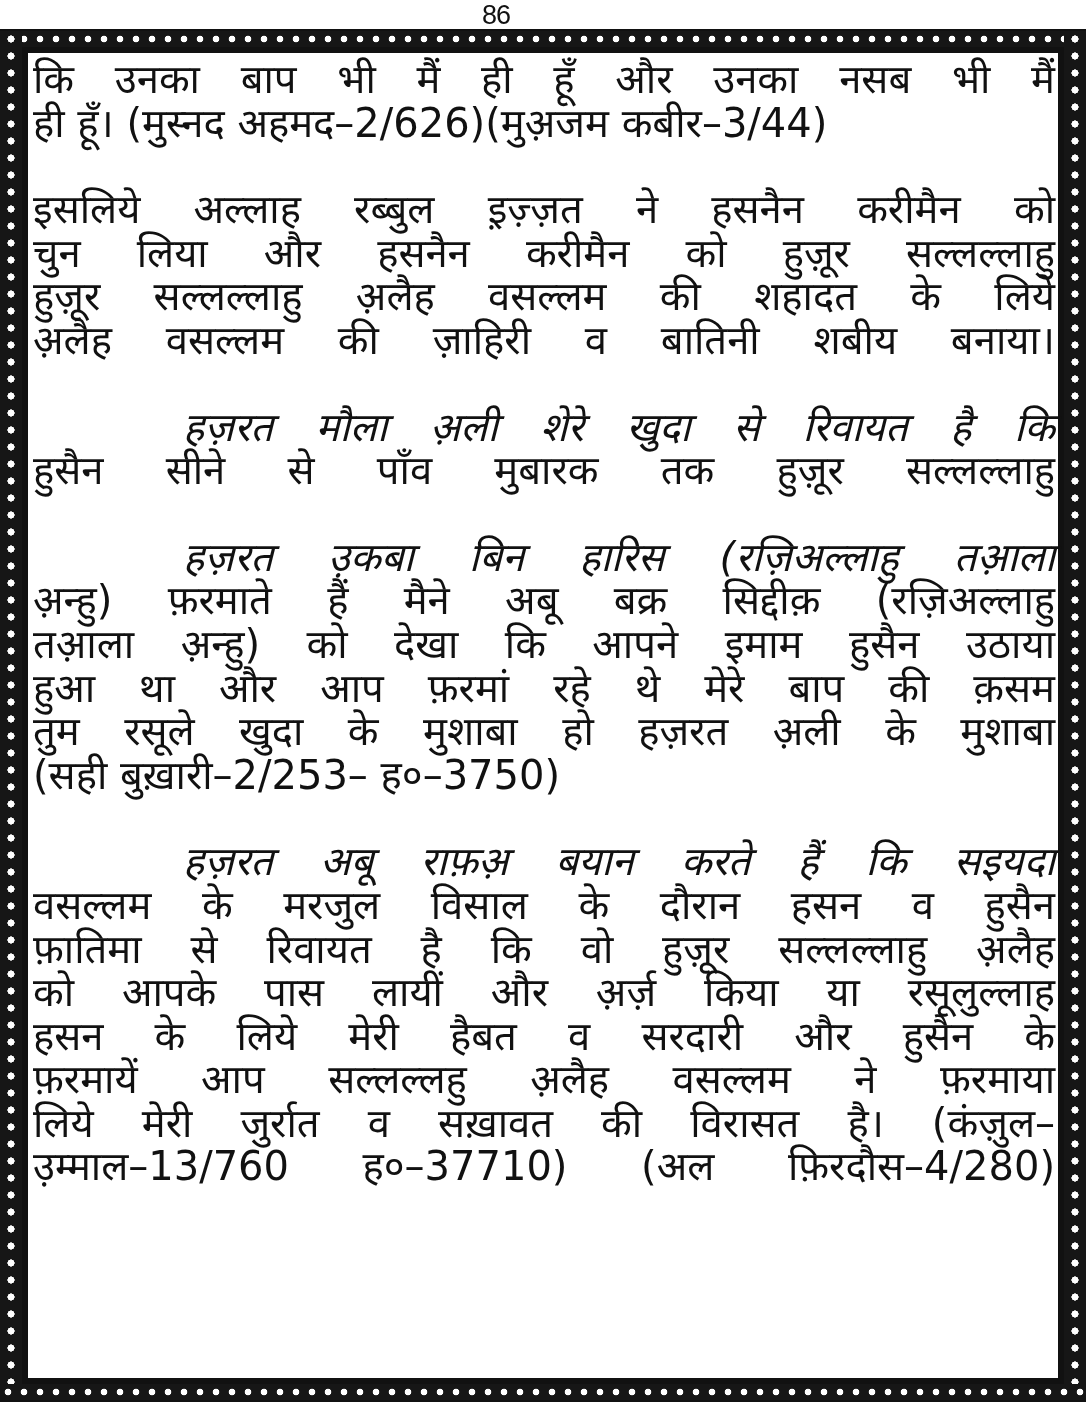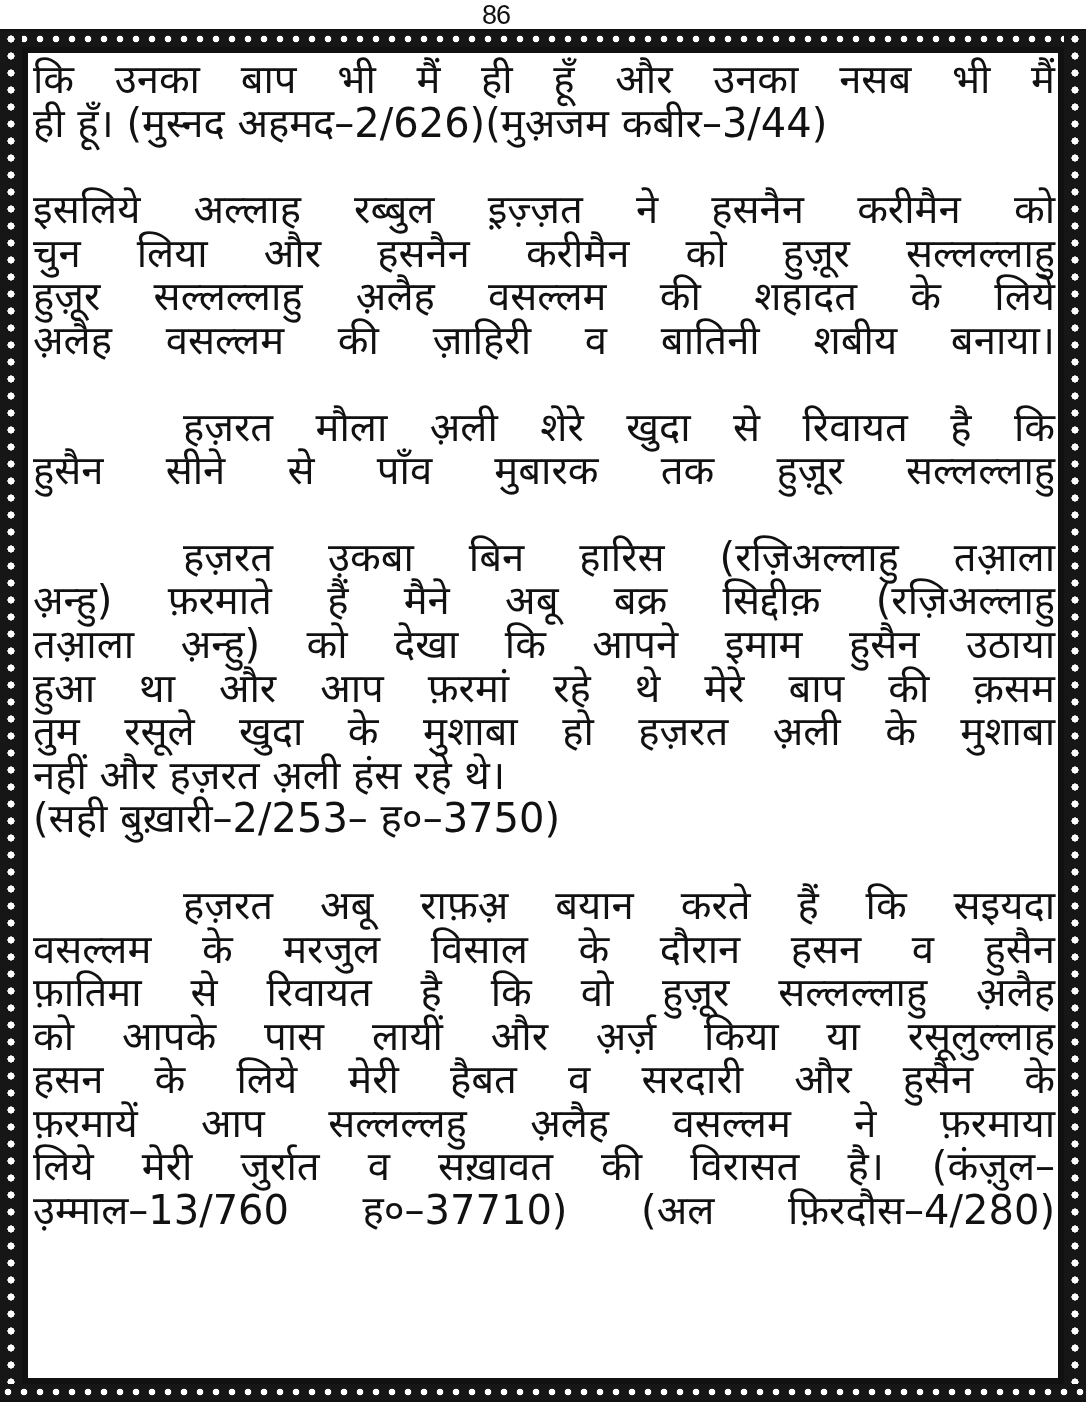--- a/index.html
+++ b/index.html
@@ -26,21 +26,21 @@
     background-image:
       radial-gradient(circle at 11px 8px, #fff 0 3.4px, transparent 3.8px);
     background-size:22px 17px; background-repeat:repeat-y;
   }
   .inner-frame { position:absolute; left:22px; top:47px; width:1042px; height:1337px;
                  box-sizing:border-box; border:6px solid #111; background:#fff; }
   .content { position:absolute; left:33px; top:58px; width:1022px; }
   .line { height:43.6px; font-size:40px; line-height:43.6px; white-space:nowrap;
           text-align:justify; text-align-last:justify; overflow:visible; }
   .line.last { text-align-last:left; }
-  .line.indent { padding-left:150px; }
+  .line.indent { padding-left:150px;font-style:italic; }
   .gap { height:43px; }
 </style>
 </head>
 <body>
 
 <div class="page-number">86</div>
 
 <div class="frame-outer"></div>
 <div class="band top"></div>
 <div class="band left"></div>
@@ -70,21 +70,20 @@
     <div class="line">हुसैन सीने से पाँव मुबारक तक हुज़ूर सल्लल्लाहु</div>
   </div>
   <div class="gap"></div>
 
   <div>
     <div class="line indent">हज़रत उ़कबा बिन हारिस (रज़िअल्लाहु तआ़ला</div>
     <div class="line">अ़न्हु) फ़रमाते हैं मैने अबू बक्र सिद्दीक़ (रज़िअल्लाहु</div>
     <div class="line">तआ़ला अ़न्हु) को देखा कि आपने इमाम हुसैन उठाया</div>
     <div class="line">हुआ था और आप फ़रमां रहे थे मेरे बाप की क़सम</div>
     <div class="line">तुम रसूले खुदा के मुशाबा हो हज़रत अ़ली के मुशाबा</div>
-    <div class="line last">नहीं और हज़रत अ़ली हंस रहे थे।</div>
     <div class="line last">(सही बुख़ारी–2/253– ह०–3750)</div>
   </div>
   <div class="gap"></div>
 
   <div>
     <div class="line indent">हज़रत अबू राफ़अ़ बयान करते हैं कि सइयदा</div>
     <div class="line">वसल्लम के मरजुल विसाल के दौरान हसन व हुसैन</div>
     <div class="line">फ़ातिमा से रिवायत है कि वो हुज़ूर सल्लल्लाहु अ़लैह</div>
     <div class="line">को आपके पास लायीं और अ़र्ज़ किया या रसूलुल्लाह</div>
     <div class="line">हसन के लिये मेरी हैबत व सरदारी और हुसैन के</div>

